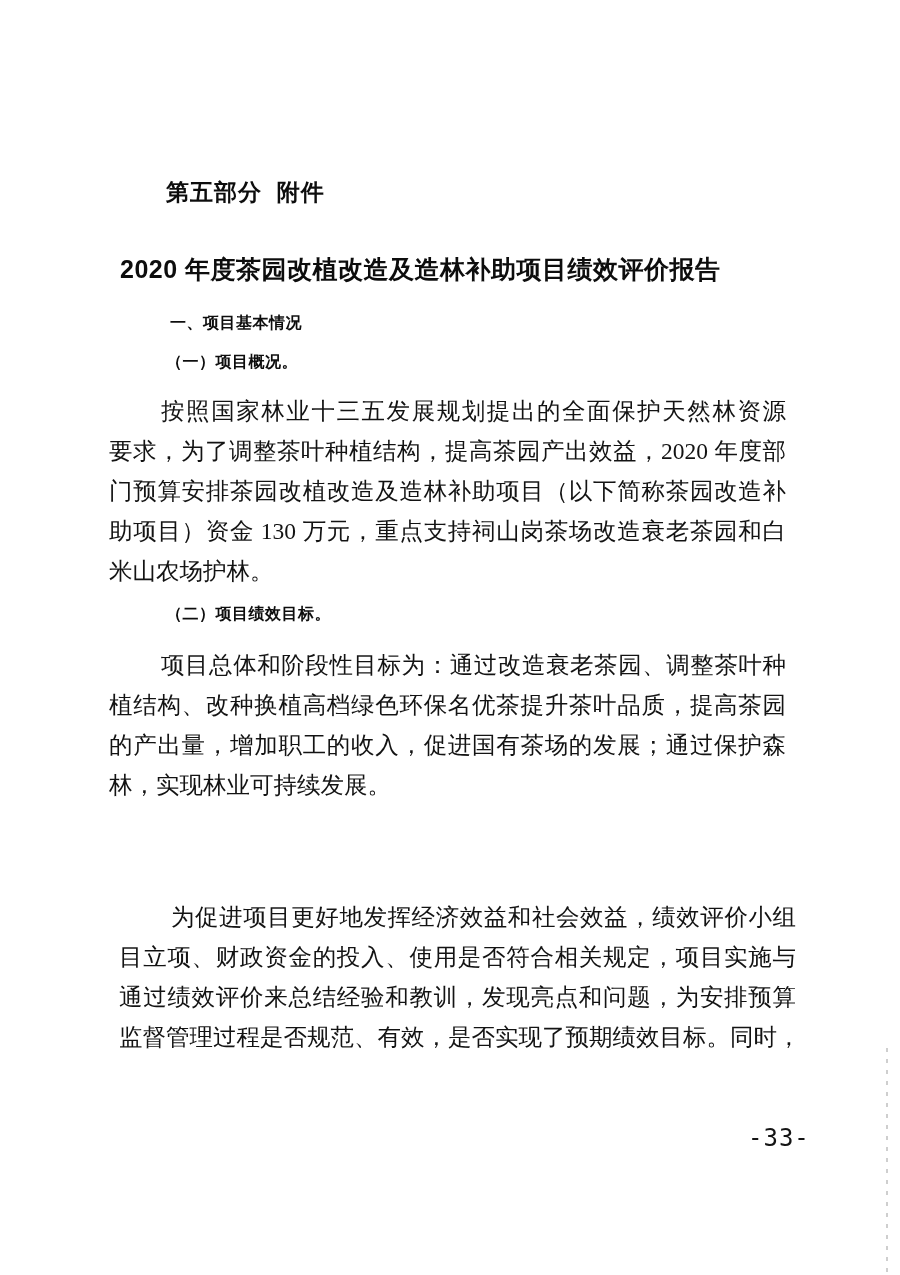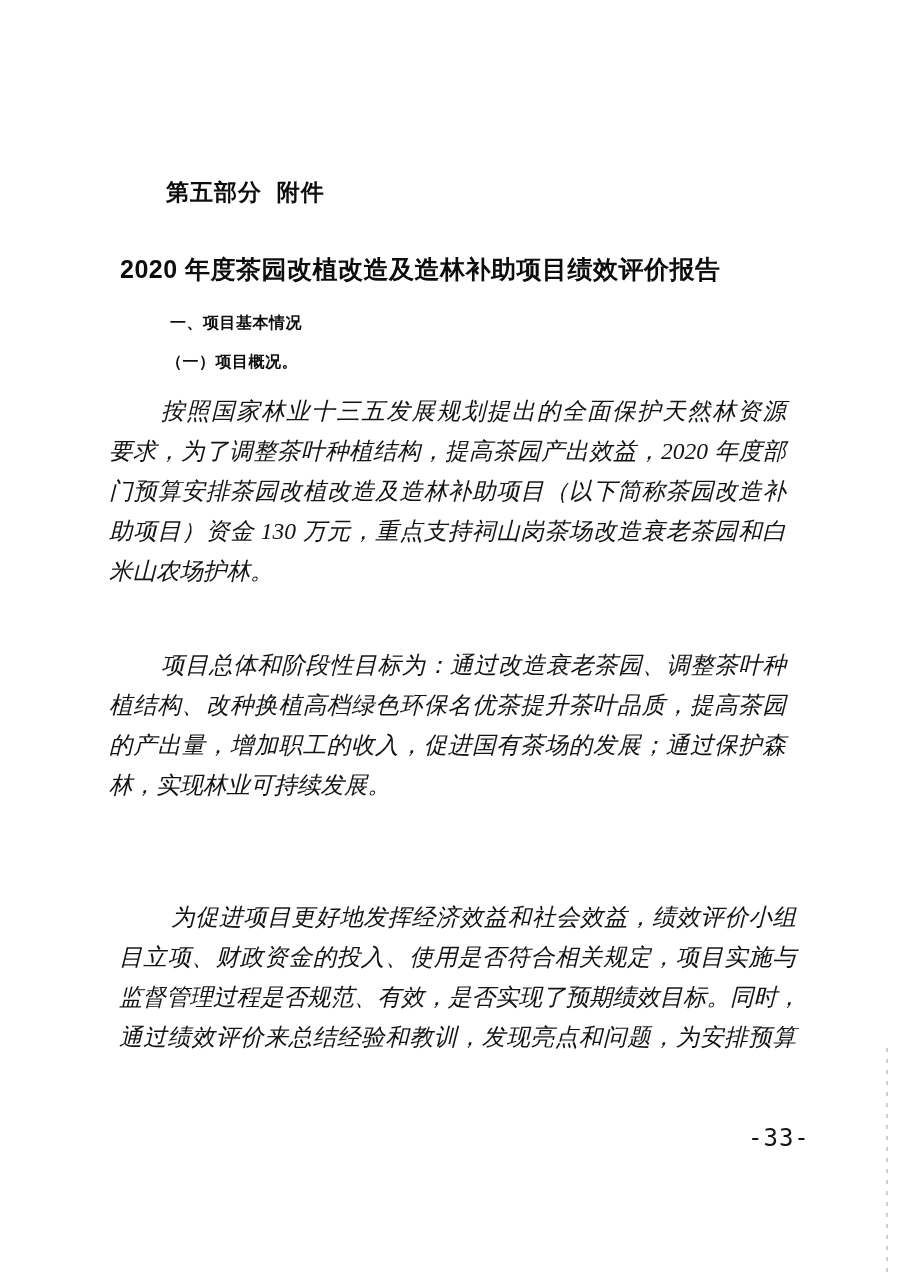--- a/index.html
+++ b/index.html
@@ -45,21 +45,20 @@
   }
   .p1pos { top: 391px; }
   .p2pos { top: 645px; }
   .p3pos { top: 897px; margin-left: 10px; }
   .line {
     height: 40px; line-height: 40px;
     white-space: nowrap;
     text-align: justify;
     text-align-last: justify;
     overflow: visible;
-    font-style: italic;
   }
   .line.indent { padding-left: 52px; }
   .line.short { text-align-last: left; }
   .page-number {
     left: 748px; top: 1124px;
     font-size: 24px;
     letter-spacing: 1px;
     color: #141414;
     font-family: "DejaVu Sans Mono", monospace;
     transform: scaleY(1.05);
@@ -89,34 +88,35 @@
   <div class="abs hd h-num h2pos">（一）项目概况。</div>
 
   <div class="abs para p1pos">
     <div class="line indent">按照国家林业十三五发展规划提出的全面保护天然林资源</div>
     <div class="line">要求，为了调整茶叶种植结构，提高茶园产出效益，2020 年度部</div>
     <div class="line">门预算安排茶园改植改造及造林补助项目（以下简称茶园改造补</div>
     <div class="line">助项目）资金 130 万元，重点支持祠山岗茶场改造衰老茶园和白</div>
     <div class="line short">米山农场护林。</div>
   </div>
 
+  <div class="abs hd h-num h3pos">（二）项目绩效目标。</div>
 
   <div class="abs para p2pos">
     <div class="line indent">项目总体和阶段性目标为：通过改造衰老茶园、调整茶叶种</div>
     <div class="line">植结构、改种换植高档绿色环保名优茶提升茶叶品质，提高茶园</div>
     <div class="line">的产出量，增加职工的收入，促进国有茶场的发展；通过保护森</div>
     <div class="line short">林，实现林业可持续发展。</div>
   </div>
 
 
 
   <div class="abs para p3pos">
     <div class="line indent">为促进项目更好地发挥经济效益和社会效益，绩效评价小组</div>
     <div class="line">目立项、财政资金的投入、使用是否符合相关规定，项目实施与</div>
+    <div class="line">通过绩效评价来总结经验和教训，发现亮点和问题，为安排预算</div>
     <div class="line">监督管理过程是否规范、有效，是否实现了预期绩效目标。同时，</div>
-    <div class="line">通过绩效评价来总结经验和教训，发现亮点和问题，为安排预算</div>
   </div>
 
   <div class="abs page-number">-33-</div>
 
   <div class="abs edge-dashes"></div>
 
 </div>
 
 </body></html>

